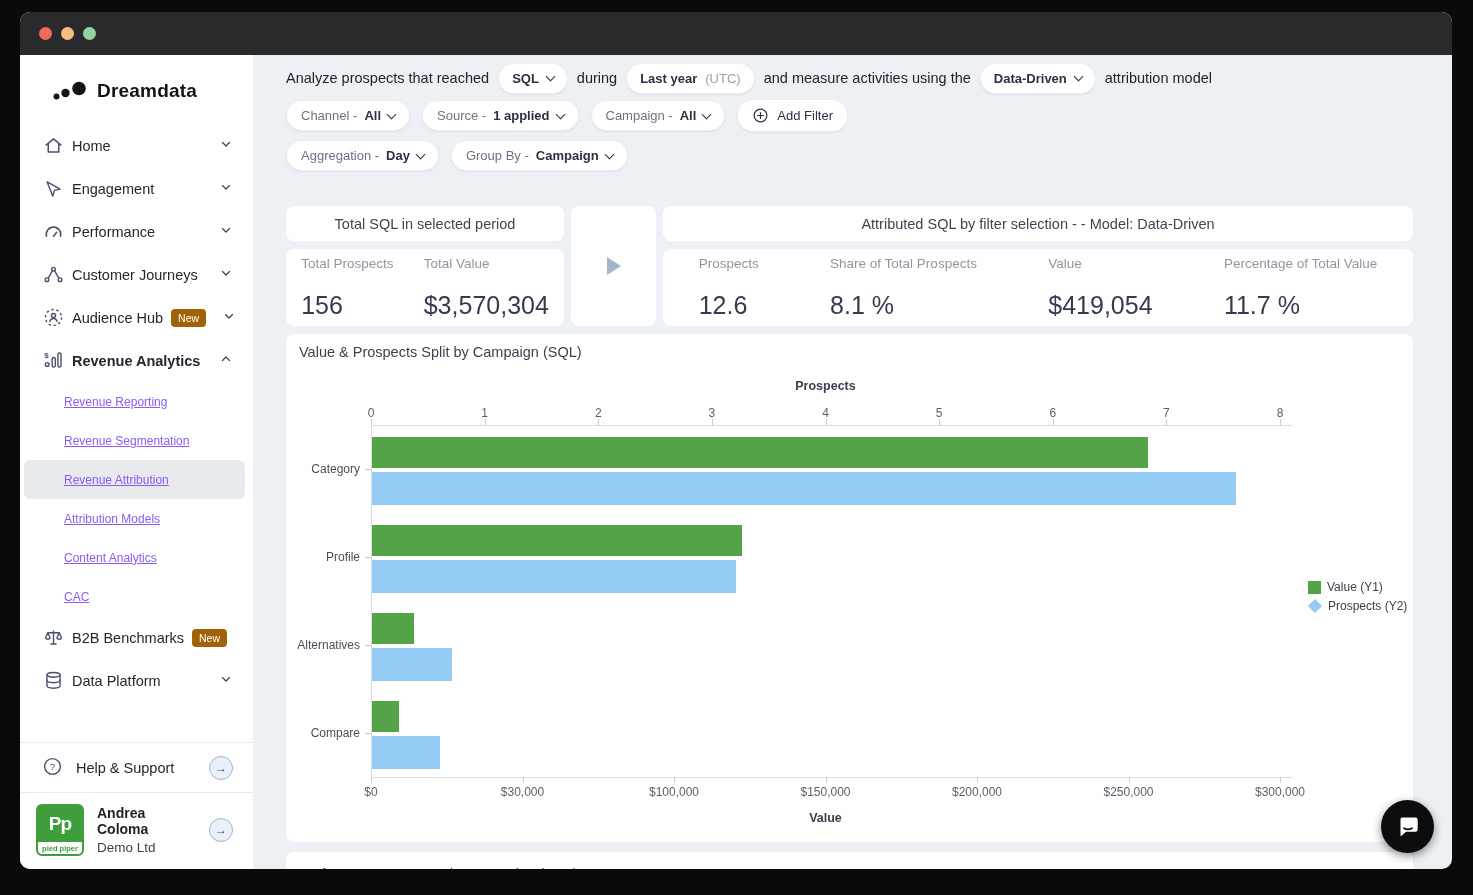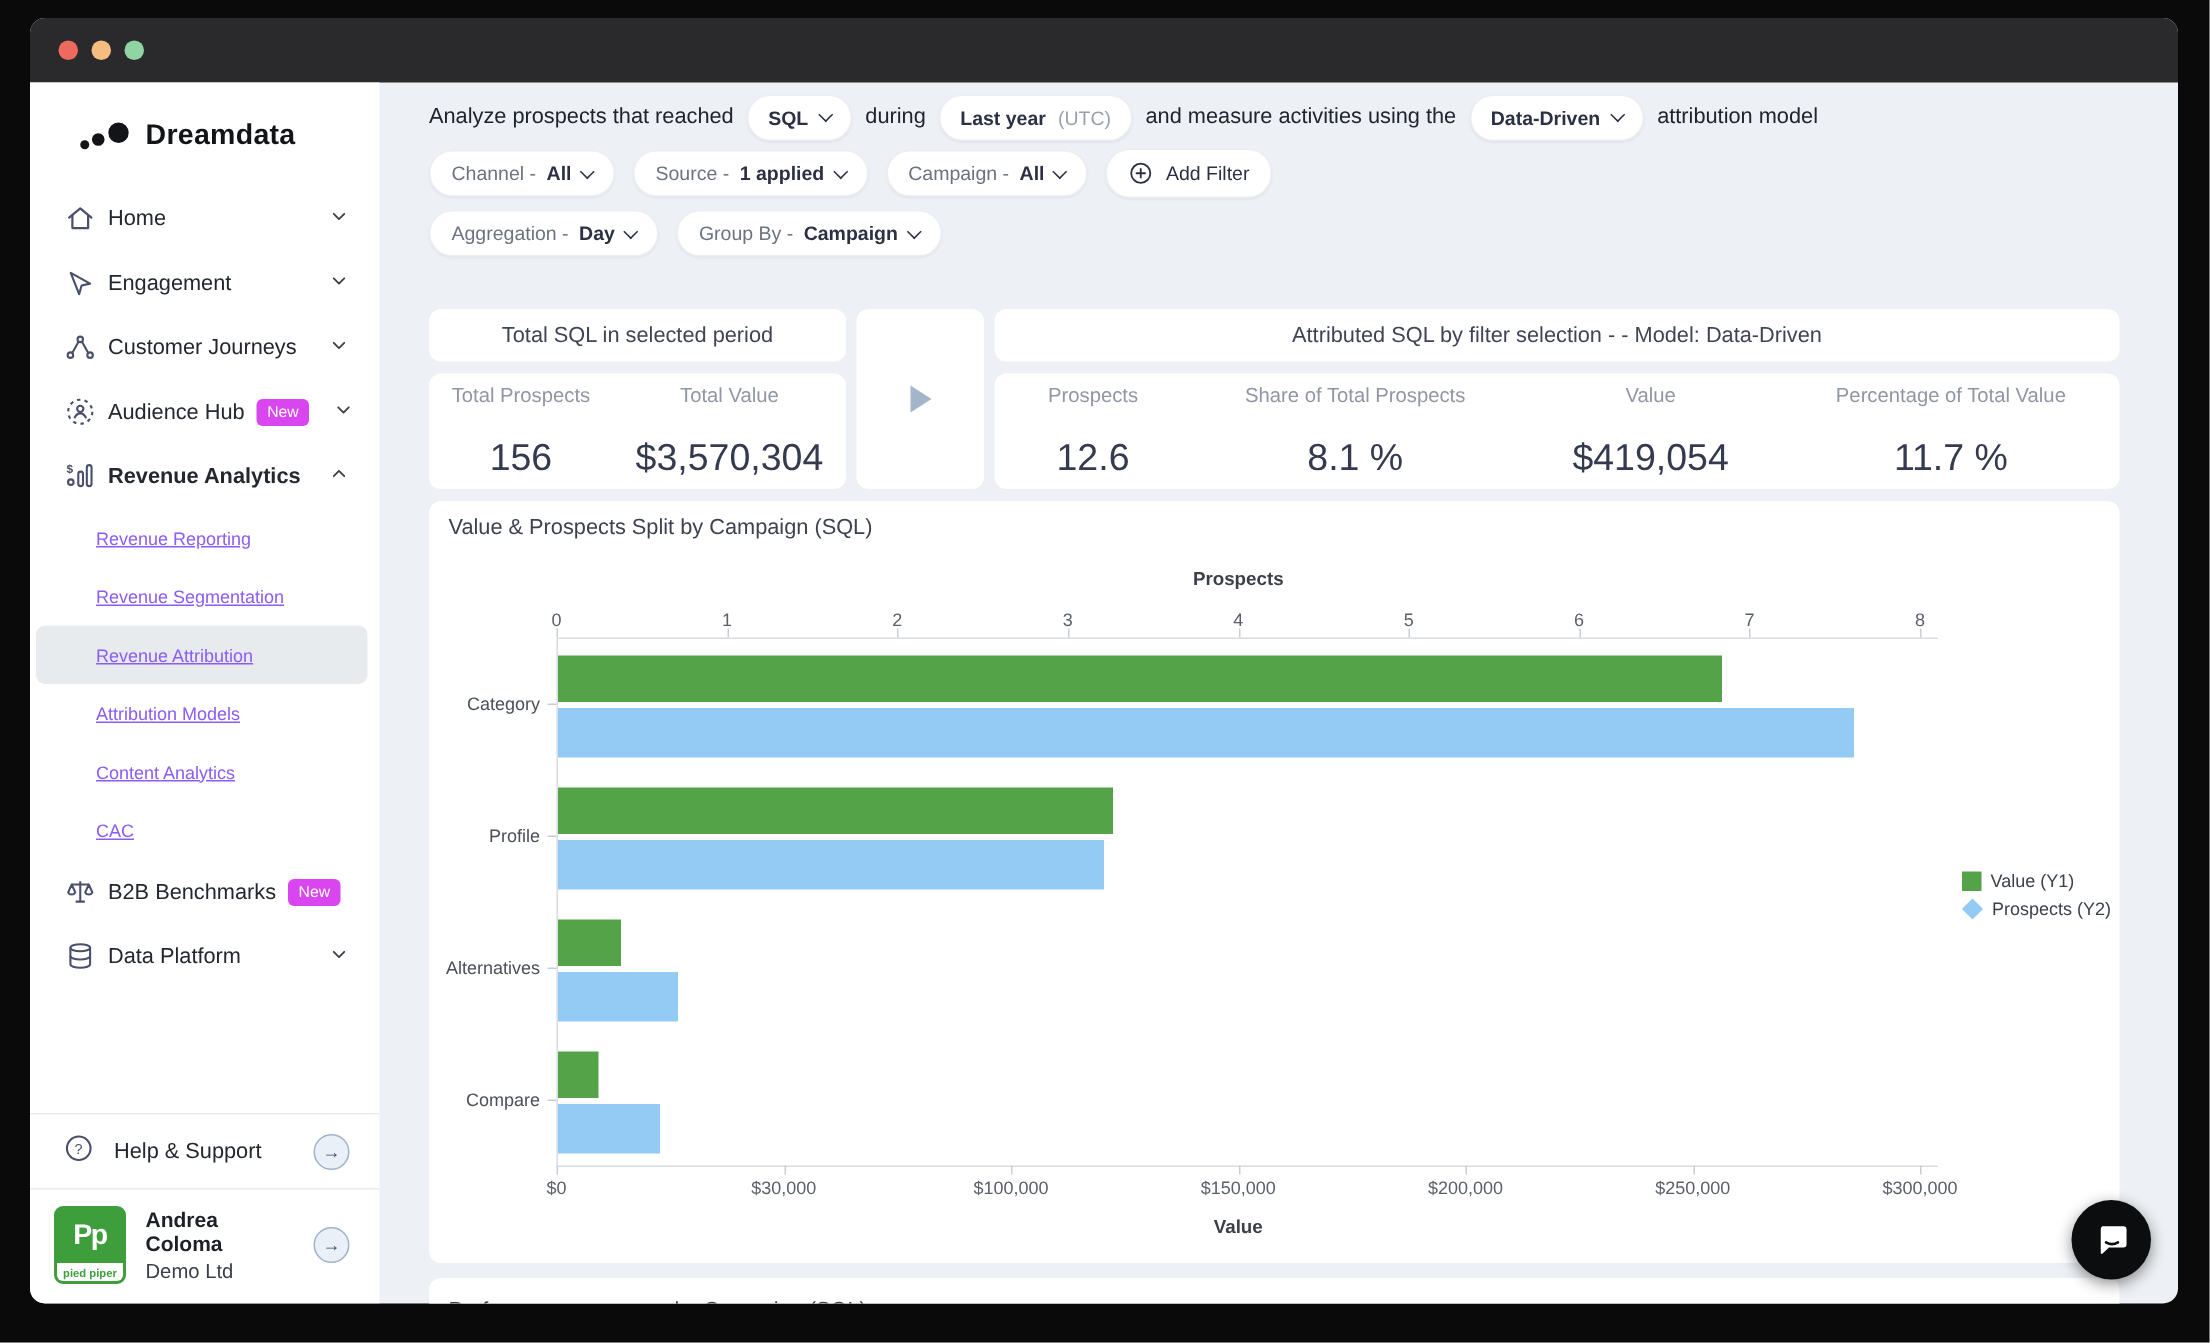--- a/index.html
+++ b/index.html
@@ -23,21 +23,21 @@
   
   .sidebar { width:233px; background:#fff; flex-shrink:0; display:flex; flex-direction:column; overflow:hidden; }
   .logo-row { display:flex; align-items:center; gap:9px; margin:25px 0 22px 32px; }
   .brand { font-size:19px; font-weight:700; color:#131417; letter-spacing:.2px; }
   .nav { flex:0 0 auto; }
   .nav-item { height:43px; display:flex; align-items:center; padding:0 20px 0 22px; gap:8px; font-size:14.5px; color:#23272f; cursor:pointer; }
   .nav-item .ic { width:22px; height:22px; display:flex; align-items:center; justify-content:center; flex-shrink:0; }
   .nav-item .lbl { white-space:nowrap; }
   .nav-item.bold .lbl { font-weight:700; }
   .nav-item .sp { flex:1; }
-  .badge { background:#d946ef; color:#fff; font-size:10.5px; font-weight:500; padding:3px 7px; border-radius:4px;text-align:right; }
+  .badge { background:#a16207; color:#fff; font-size:10.5px; font-weight:500; padding:3px 7px; border-radius:4px;text-align:right; }
   .sub-item { height:39px; display:flex; align-items:center; padding-left:40px; margin:0 8px 0 4px; font-size:12px; color:#8b5cf6; border-radius:6px; cursor:pointer;text-decoration:underline; }
   .sub-item.selected { background:#e7ebee; }
   .side-spacer { flex:1; }
   .side-bottom { border-top:1px solid #e9ebef; }
   .help-row { height:49px; display:flex; align-items:center; padding:0 20px 0 22px; gap:13px; font-size:14.5px; color:#23272f; cursor:pointer; }
   .help-row .sp{flex:1}
   .arrow-circle { width:24px; height:24px; border-radius:50%; border:1px solid #9fb3cc; background:#e9f0f7; color:#3c4a63; font-size:12px; display:flex; align-items:center; justify-content:center; flex-shrink:0; cursor:pointer; }
   .user-row { border-top:1px solid #e9ebef; display:flex; align-items:center; gap:13px; padding:11px 20px 13px 16px; }
   .pp-logo { width:48px; height:52px; background:#3f9e3c; border-radius:6px; display:flex; flex-direction:column; overflow:hidden; flex-shrink:0; border:2px solid #3f9e3c; }
   .pp-mono { flex:1; display:flex; align-items:center; justify-content:center; color:#fff; font-weight:800; font-size:19px; letter-spacing:-1px; }
@@ -59,21 +59,21 @@
   .fchip b { color:#2b3142; font-weight:700; }
   .fchip .chev { border-color:#2b3142; }
   .fchip.addf { color:#2b3142; gap:8px; }
 
   .stats-row { margin-top:35px; width:1127px; display:flex; gap:7px; }
   .stats-col { display:flex; flex-direction:column; gap:8px; }
   .col-l { width:278px; } .col-r { flex:1; }
   .card { background:#fff; border-radius:8px; }
   .head-card { height:35px; display:flex; align-items:center; justify-content:center; font-size:14.5px; color:#3f4554; }
   .body-card { height:77px; display:flex; align-items:center; justify-content:space-around; }
-  .metric { text-align:center; }
+  .metric { text-align:left; }
   .metric .lbl { font-size:13.5px; color:#9196a3; }
   .metric .val { font-size:25px; color:#343b4e; margin-top:20px; }
   .play-card { width:85px; height:120px; display:flex; align-items:center; justify-content:center; cursor:pointer; }
   .play-tri { width:0; height:0; border-top:9px solid transparent; border-bottom:9px solid transparent; border-left:14px solid #a3b6c9; }
 
   .chart-card { width:1127px; height:508px; margin-top:8px; position:relative; background:#fff; border-radius:8px; overflow:hidden; }
   .chart-title { position:absolute; left:13px; top:10px; font-size:14.5px; color:#3d4250; }
   .ax-title { position:absolute; font-size:12.5px; font-weight:700; color:#3a3f4a; }
   .ax-line { position:absolute; background:#d9dce1; }
   .tick { position:absolute; background:#c9cdd4; }
@@ -124,20 +124,34 @@
                 <polyline points="6 9.5 12 15.5 18 9.5"></polyline>
               </svg></span>
           </div>
           <div class="nav-item">
             <span class="ic">
               <svg width="20" height="20" viewBox="0 0 24 24" fill="none" stroke="#49506b" stroke-width="1.7" stroke-linejoin="round">
                 <path d="M5 3.5l15.5 8.6-6.8 1.5-2 6.9z"></path>
               </svg>
             </span>
             <span class="lbl">Engagement</span>
+            <span class="sp"></span>
+            <span><svg width="14" height="14" viewBox="0 0 24 24" fill="none" stroke="#3a3f4a" stroke-width="2.1" stroke-linecap="round" stroke-linejoin="round">
+                <polyline points="6 9.5 12 15.5 18 9.5"></polyline>
+              </svg></span>
+          </div>
+          <div class="nav-item">
+            <span class="ic">
+              <svg width="21" height="21" viewBox="0 0 24 24" fill="none" stroke="#49506b" stroke-width="1.7" stroke-linecap="round">
+                <path d="M4 17.5a8.3 8.3 0 1 1 16 0"></path>
+                <path d="M12 17.5l3.6-4.6"></path>
+                <path d="M8 8.5l.2.3M12 7v.4M16 8.5l-.2.3" stroke-width="1.4"></path>
+              </svg>
+            </span>
+            <span class="lbl">Performance</span>
             <span class="sp"></span>
             <span><svg width="14" height="14" viewBox="0 0 24 24" fill="none" stroke="#3a3f4a" stroke-width="2.1" stroke-linecap="round" stroke-linejoin="round">
                 <polyline points="6 9.5 12 15.5 18 9.5"></polyline>
               </svg></span>
           </div>
           <div class="nav-item">
             <span class="ic">
               <svg width="21" height="21" viewBox="0 0 24 24" fill="none" stroke="#49506b" stroke-width="1.6">
                 <circle cx="4.5" cy="18" r="2.1"></circle>
                 <circle cx="12" cy="6" r="2.1"></circle>

